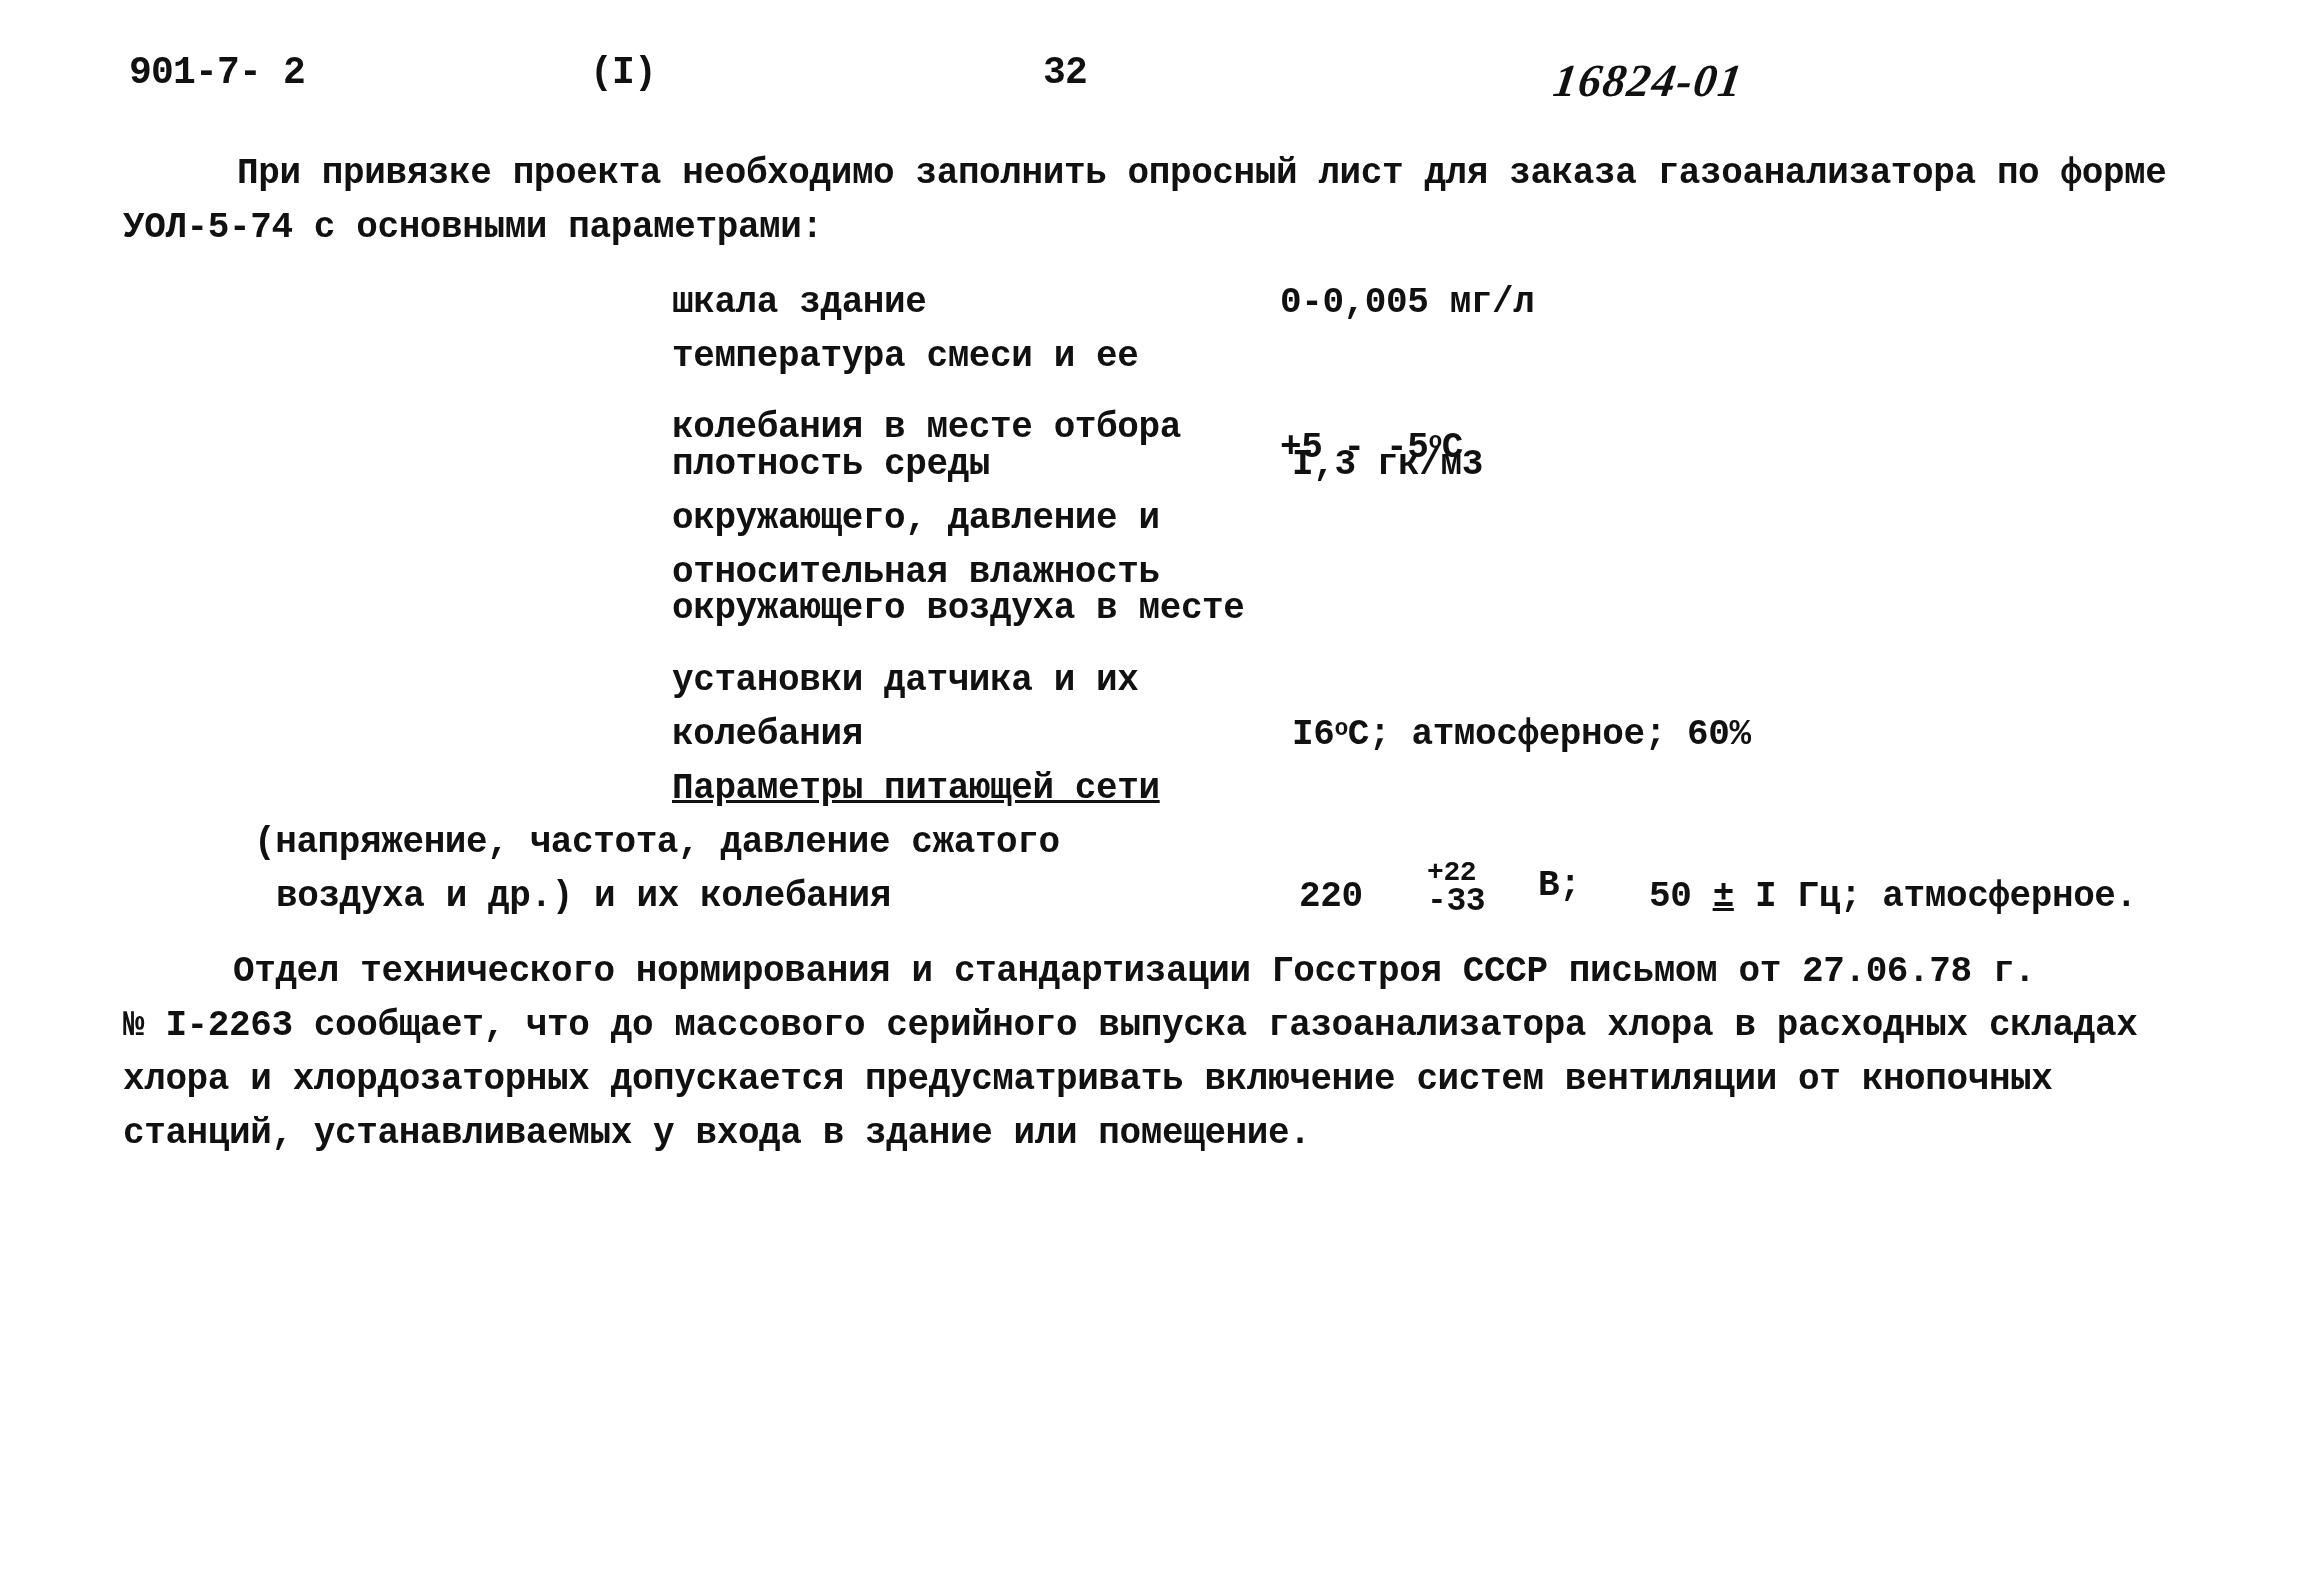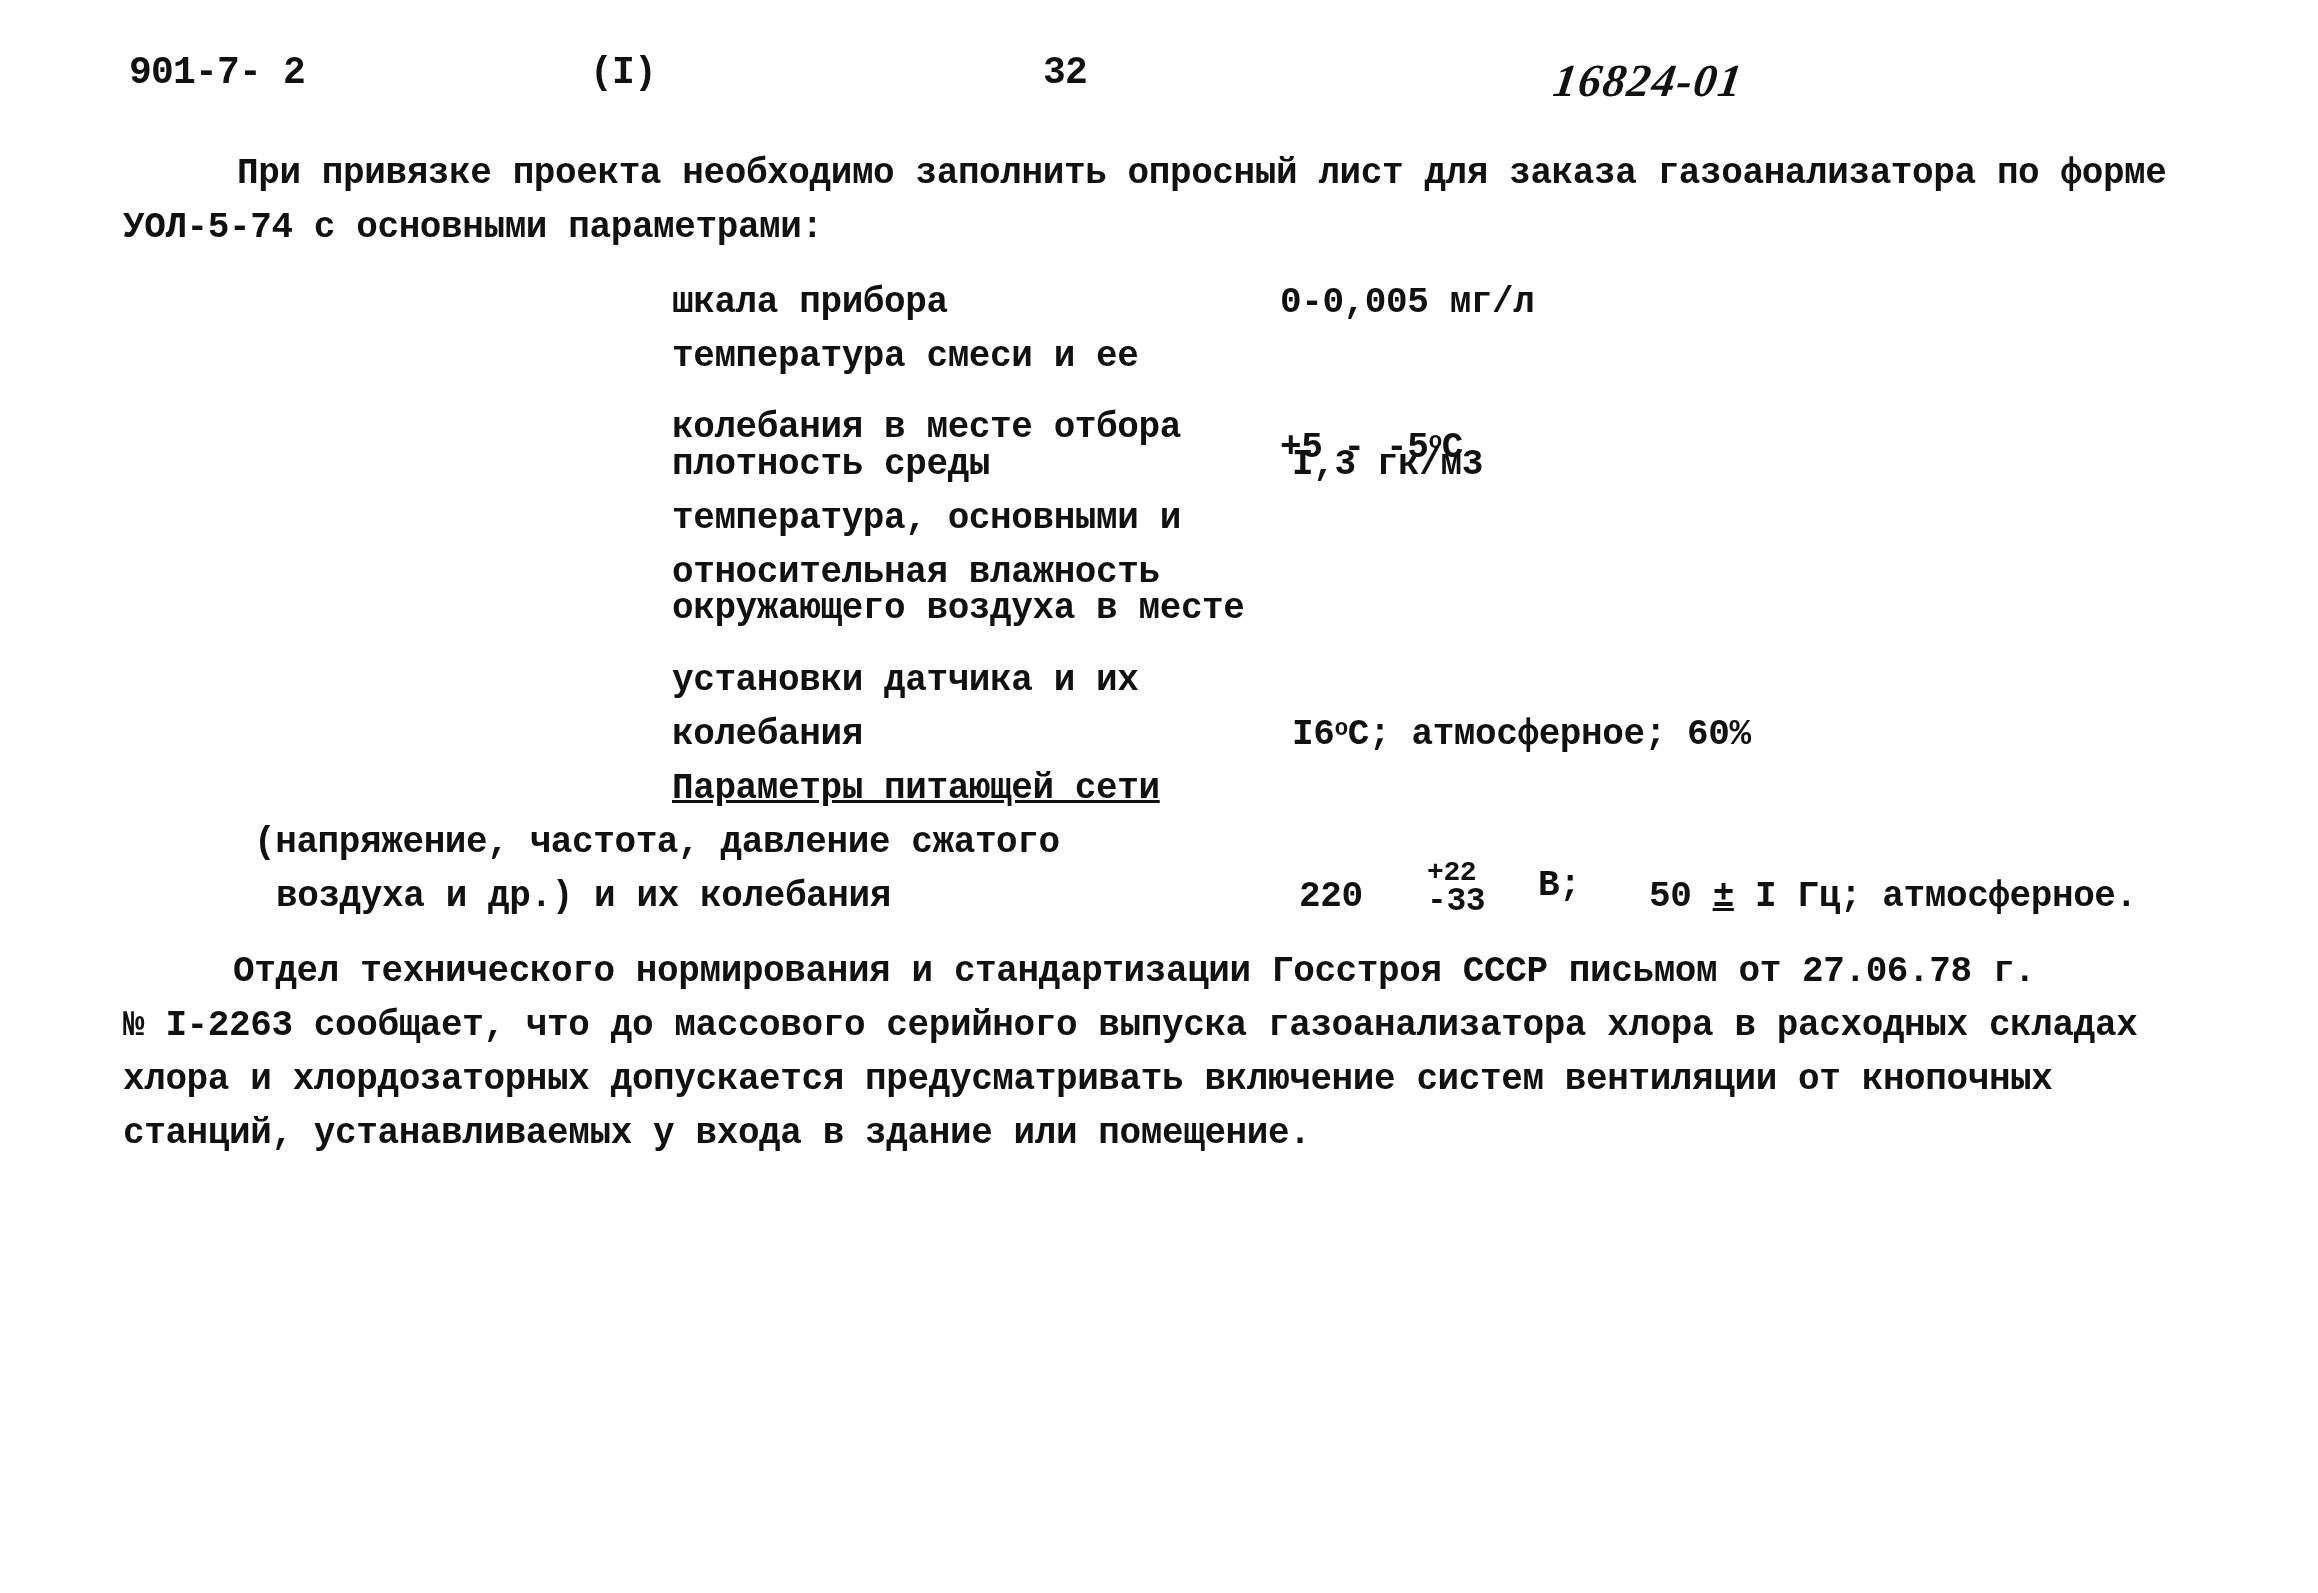--- a/index.html
+++ b/index.html
@@ -56,33 +56,33 @@
 <div class="abs hdr" style="left:1043px;">32</div>
 <div class="abs hand" style="left:1554px;">16824-01</div>
 
 <div>
   <div class="abs line" style="left:237px; top:147px;">При привязке проекта необходимо заполнить опросный лист для заказа газоанализатора по форме</div>
   <div class="abs line" style="left:123px; top:201px;">УОЛ-5-74 с основными параметрами:</div>
 </div>
 
 <div>
 
-  <div class="abs line param-label" style="top:276px;">шкала прибора</div>
+  <div class="abs line param-label" style="top:276px;">шкала здание</div>
   <div class="abs line param-value" style="top:276px;">0-0,005 мг/л</div>
 
   <div class="abs line param-label" style="top:330px;">температура смеси и ее</div>
   <div class="abs line param-label" style="top:384px;margin-top:17px;">колебания в месте отбора</div>
   <div class="abs line param-value" style="top:384px;margin-top:37px;">
     <span>+5 - -5</span><sup class="deg">o</sup><span>C</span>
   </div>
 
   <div class="abs line param-label" style="top:438px;">плотность среды</div>
   <div class="abs line" style="left:1292px; top:438px;">I,3 гк/м3</div>
 
-  <div class="abs line param-label" style="top:492px;">температура, основными и</div>
+  <div class="abs line param-label" style="top:492px;">окружающего, давление и</div>
   <div class="abs line param-label" style="top:546px;text-align:center;">относительная влажность</div>
   <div class="abs line param-label" style="top:582px;">окружающего воздуха в месте</div>
   <div class="abs line param-label" style="top:654px;">установки датчика и их</div>
   <div class="abs line param-label" style="top:708px;">колебания</div>
   <div class="abs line" style="left:1292px; top:708px;">
     <span>I6</span><sup class="deg">o</sup><span>C; атмосферное; 60%</span>
   </div>
 
   <div class="abs line" style="left:672px; top:762px;text-decoration:underline;">Параметры питающей сети</div>
   <div class="abs line" style="left:254px; top:816px;">(напряжение, частота, давление сжатого</div>

